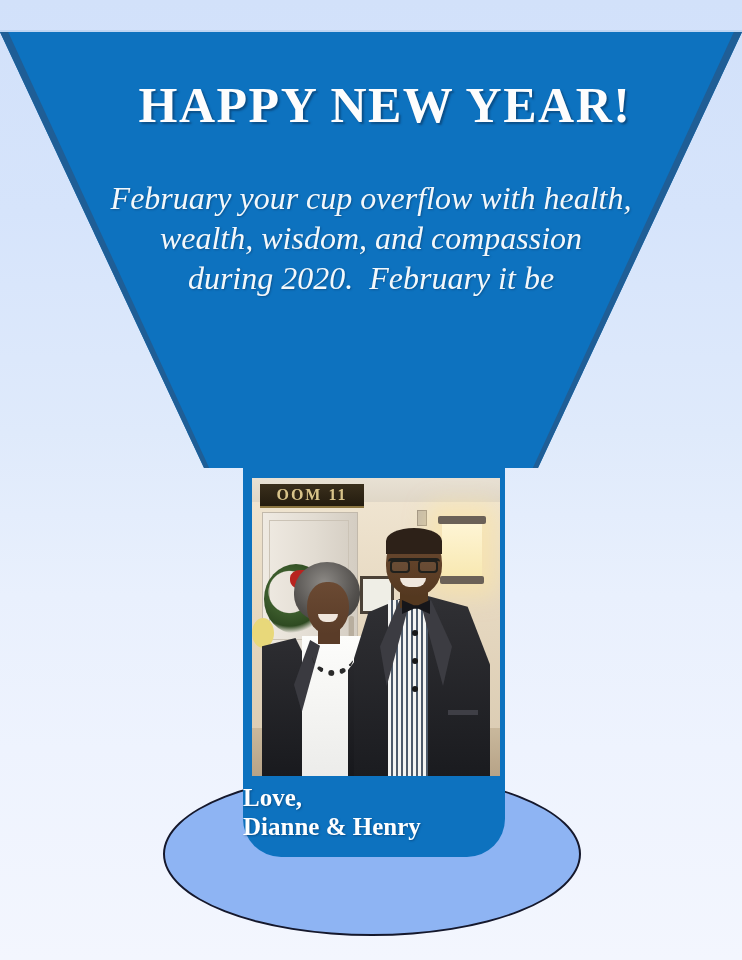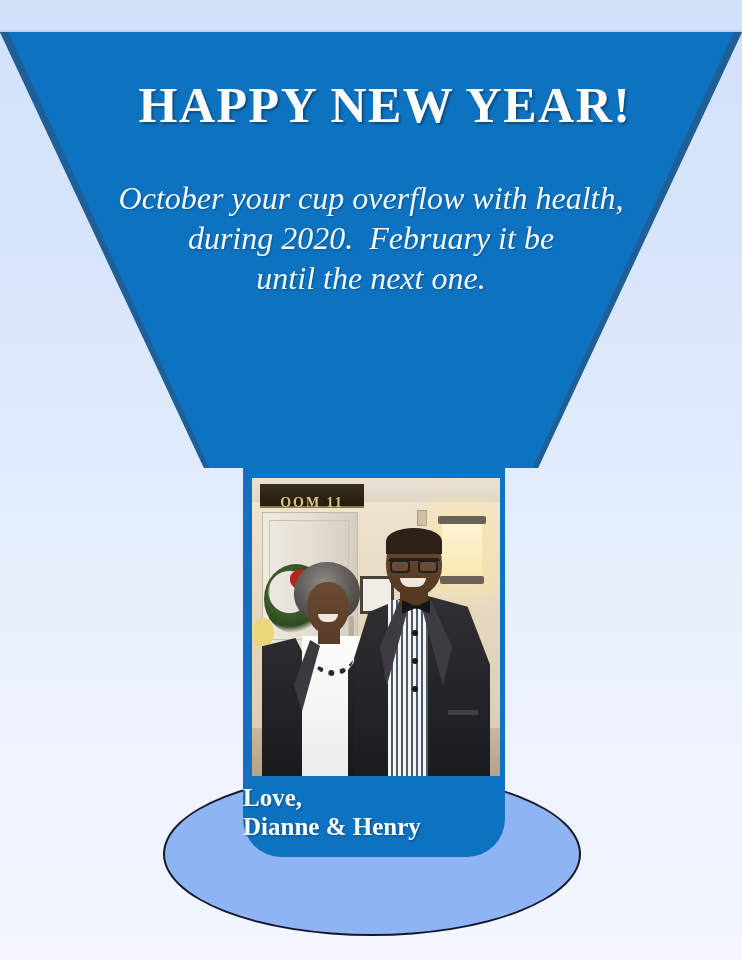--- a/index.html
+++ b/index.html
@@ -126,25 +126,24 @@
   .ph-signboard {
     left: 8px; top: 6px; width: 104px; height: 22px;
     background: linear-gradient(to bottom, #3a2f1c, #241c0f);
     border-bottom: 2px solid #8c7642;
   }
   .ph-signtext {
     left: 8px; top: 7px; width: 104px; height: 36px;
     color: #d9c48a;
     font-family: "Liberation Serif", serif;
     font-weight: bold;
-    font-size: 14px;
+    font-size: 16px;
     letter-spacing: 2px;
     text-align: center;
     line-height: 20px;
-    margin-top: 8px;
   }
   .ph-wreath {
     left: 12px; top: 86px; width: 64px; height: 70px;
     border-radius: 50%;
     background: radial-gradient(circle at 40% 40%, rgba(60,92,44,0.0) 36%, #3c5c2c 38%, #2e4a21 60%, rgba(0,0,0,0) 72%);
   }
   .ph-wreath-bow {
     left: 38px; top: 92px; width: 26px; height: 20px;
     background: #b8231f; border-radius: 40% 40% 50% 50%;
   }
@@ -355,23 +354,23 @@
   <div id="platform-ellipse"></div>
 
   <div id="funnel-top-rule"></div>
   <div id="funnel-shape"></div>
   <div id="funnel-edge-left"></div>
   <div id="funnel-edge-right"></div>
 
   <div id="headline">HAPPY NEW YEAR!</div>
 
   <div id="message">
-    <span class="ln">October your cup overflow with health,</span>
+    <span class="ln">February your cup overflow with health,</span>
+    <span class="ln">wealth, wisdom, and compassion</span>
     <span class="ln">during 2020.  February it be</span>
-    <span class="ln">until the next one.</span>
   </div>
 
   <div id="photo-card"></div>
 
   <div id="photo-frame">
     <div class="ph-layer ph-wall-upper"></div>
     <div class="ph-layer ph-wall"></div>
     <div class="ph-layer ph-door"></div>
     <div class="ph-layer ph-door-inner"></div>
     <div class="ph-layer ph-door-handle"></div>

